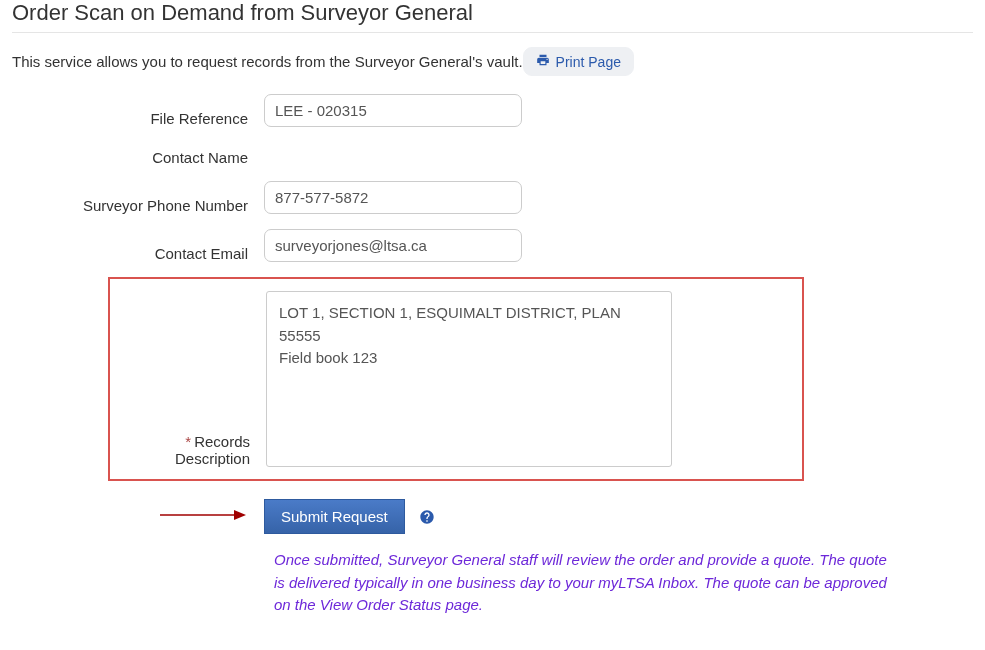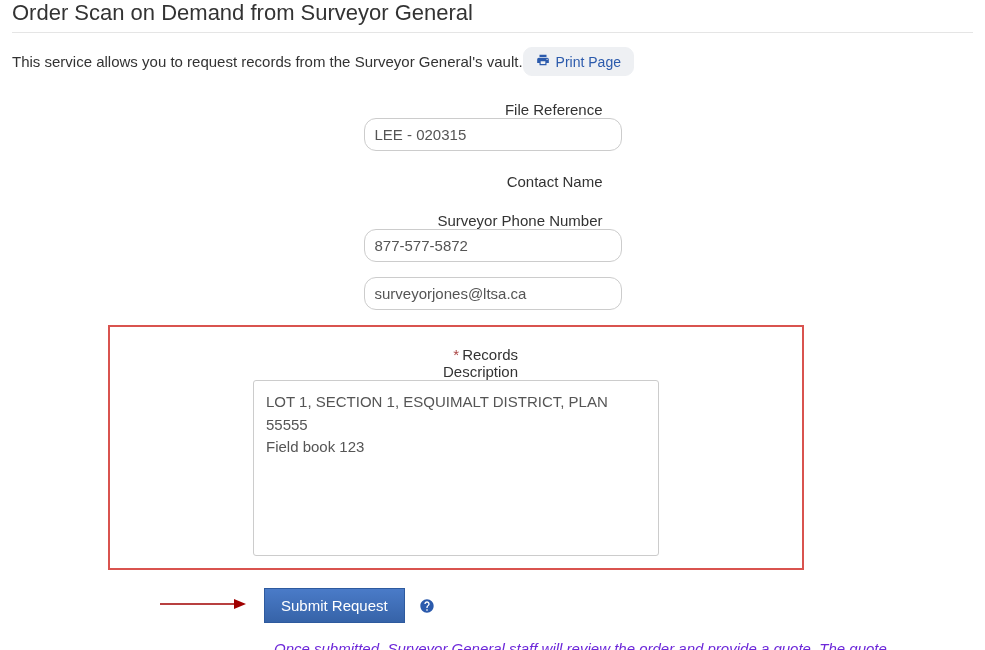--- a/index.html
+++ b/index.html
@@ -46,41 +46,40 @@
       padding: 5px 12px;
       font-size: 14px;
       cursor: pointer;
       display: inline-flex;
       align-items: center;
       gap: 6px;
       border-radius: 9px;
     }
     .form-row {
       display: flex;
-      align-items: center;
+      align-items: flex-end;
       margin-bottom: 15px;
-      flex-direction: column;
     }
     .form-label {
       width: 252px;
       text-align: right;
       padding-right: 16px;
       padding-top: 7px;
       font-size: 15px;
       color: #333;
     }
     .required-mark {
       color: #a94442;
       margin-right: 3px;
     }
     .form-input {
       width: 258px;
       padding: 7px 10px;
       border: 1px solid #ccc;
-      border-radius: 12px;
+      border-radius: 7px;
       font-size: 15px;
       color: #555;
     }
     .textarea-input {
       width: 406px;
       height: 176px;
       padding: 10px 12px;
       border: 1px solid #ccc;
       border-radius: 3px;
       font-size: 15px;
@@ -177,20 +176,21 @@
   <div class="form-row">
     <label class="form-label">Contact Name</label>
   </div>
 
   <div class="form-row">
     <label class="form-label">Surveyor Phone Number</label>
     <input type="text" class="form-input" value="877-577-5872" style="">
   </div>
 
   <div class="form-row">
+    <label class="form-label">Contact Email</label>
     <input type="text" class="form-input" value="surveyorjones@ltsa.ca" style="">
   </div>
 
   <div class="form-row highlighted">
     <label class="form-label">
       <span class="required-mark">*</span><span>Records Description</span>
     </label>
     <textarea class="textarea-input" style="">LOT 1, SECTION 1, ESQUIMALT DISTRICT, PLAN 55555
 Field book 123</textarea>
   </div>

